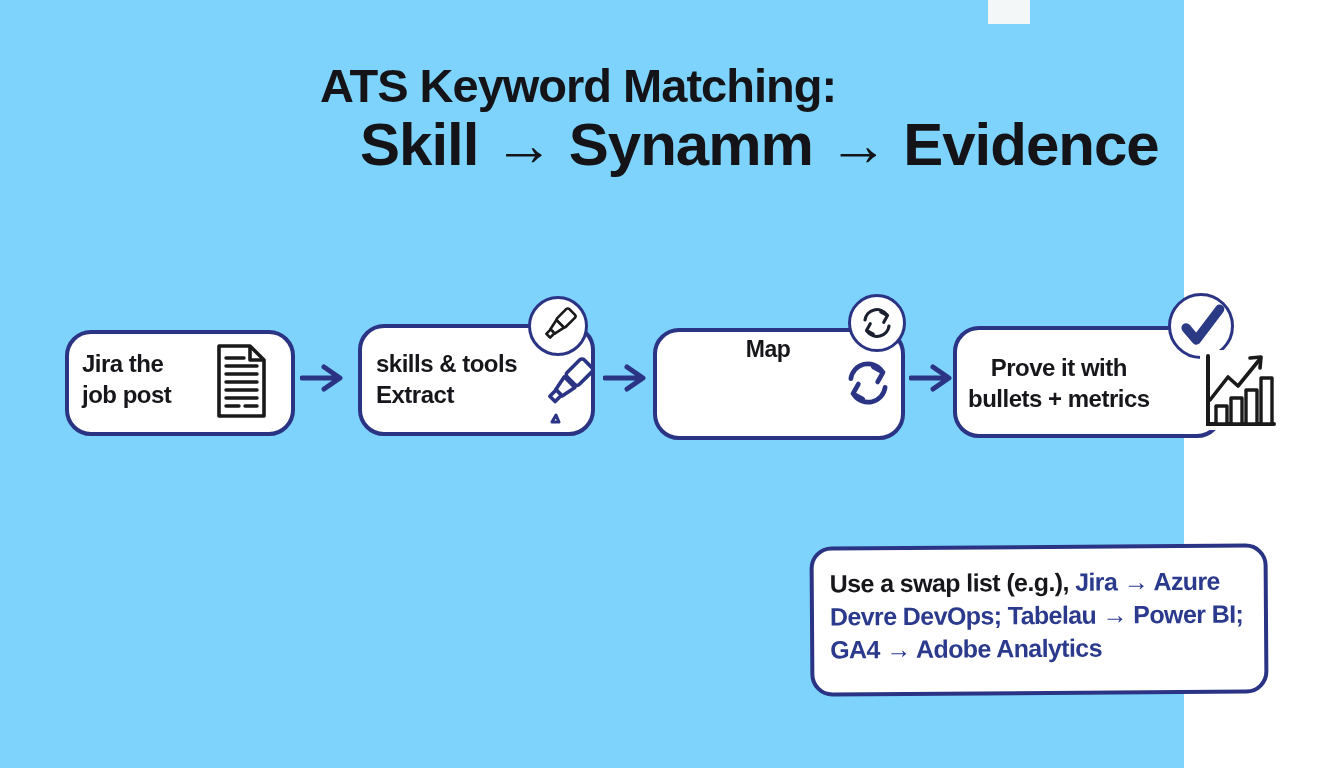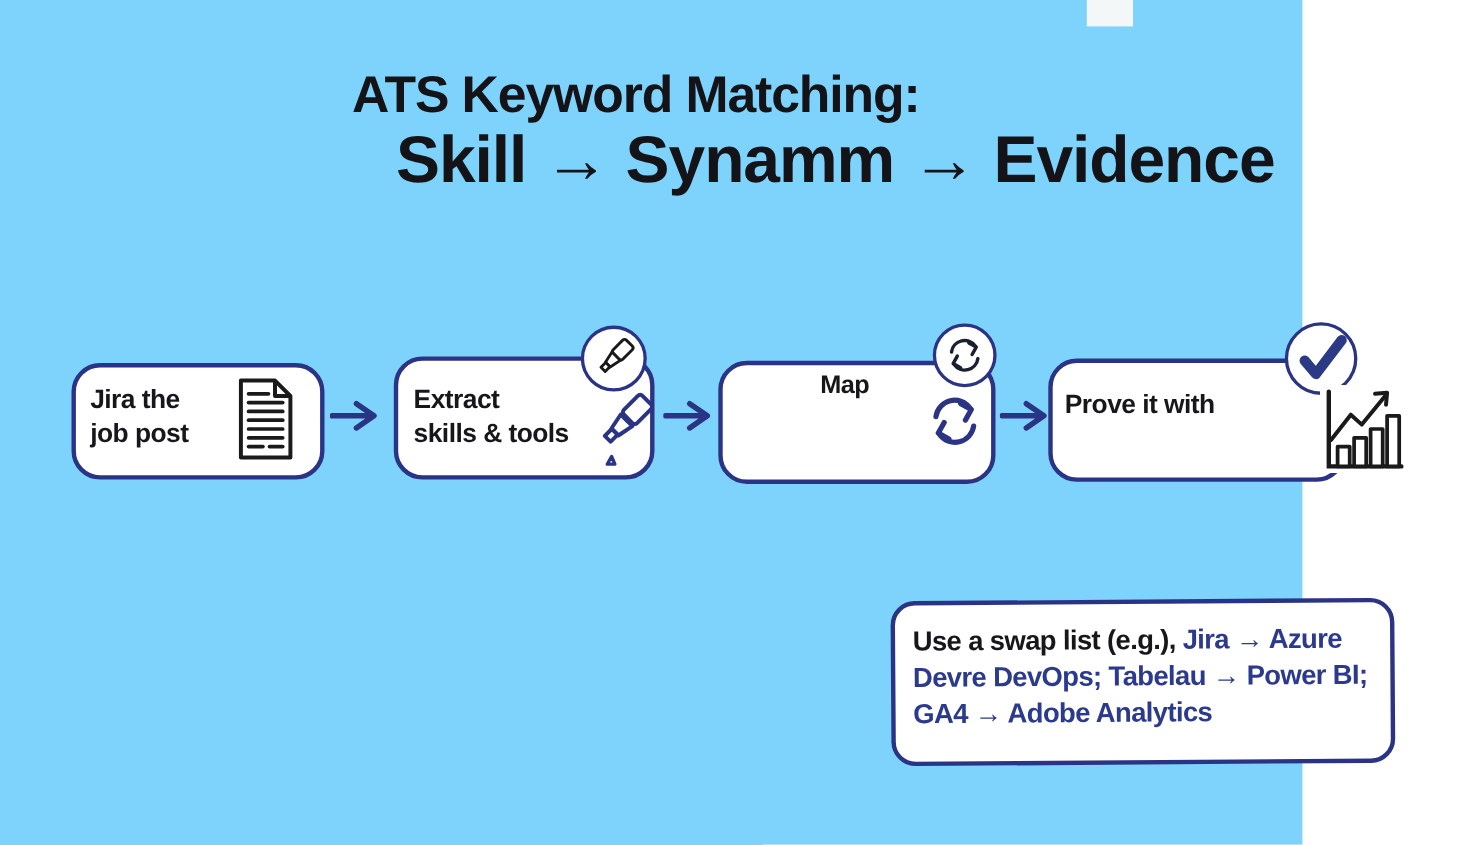--- a/index.html
+++ b/index.html
@@ -65,28 +65,29 @@
   <div class="step-box box1"></div>
   <div class="step-box box2"></div>
   <div class="step-box box3"></div>
   <div class="step-box box4"></div>
 
   <div class="step-text t1">
     <div>Jira the</div>
     <div>job post</div>
   </div>
   <div class="step-text t2">
+    <div>skills &amp; tools</div>
     <div>Extract</div>
-    <div>skills &amp; tools</div>
   </div>
   <div class="step-text t3">
     <div class="centered">Map</div>
   </div>
   <div class="step-text t4">
     <div>Prove it with</div>
+    <div>bullets + metrics</div>
   </div>
 
   <svg class="arrow a1" viewBox="0 0 48 30">
     <path d="M2 15 H38 M24 4 L40 15 L24 26" fill="none" stroke="#2b3484" stroke-width="5" stroke-linecap="round" stroke-linejoin="round"></path>
   </svg>
   <svg class="arrow a2" viewBox="0 0 48 30">
     <path d="M2 15 H38 M24 4 L40 15 L24 26" fill="none" stroke="#2b3484" stroke-width="5" stroke-linecap="round" stroke-linejoin="round"></path>
   </svg>
   <svg class="arrow a3" viewBox="0 0 48 30">
     <path d="M2 15 H38 M24 4 L40 15 L24 26" fill="none" stroke="#2b3484" stroke-width="5" stroke-linecap="round" stroke-linejoin="round"></path>

